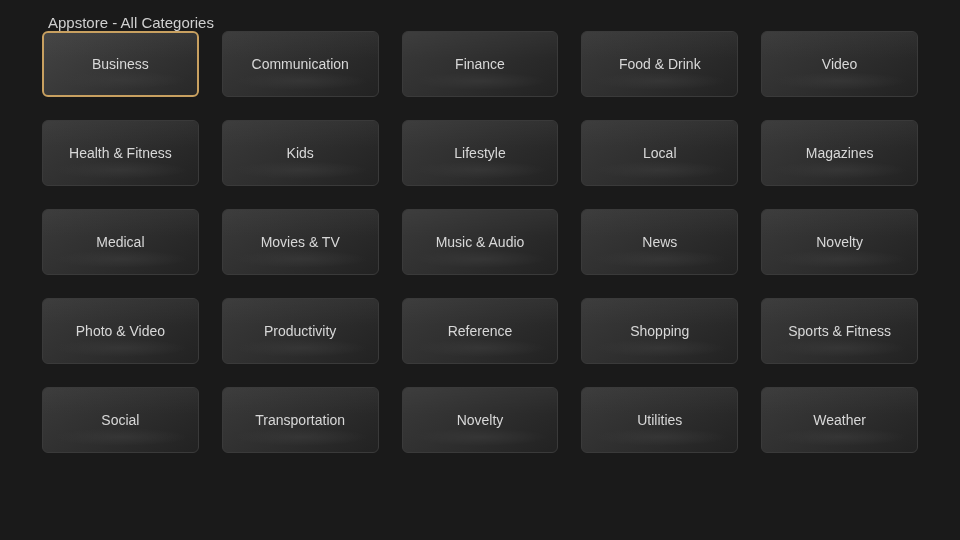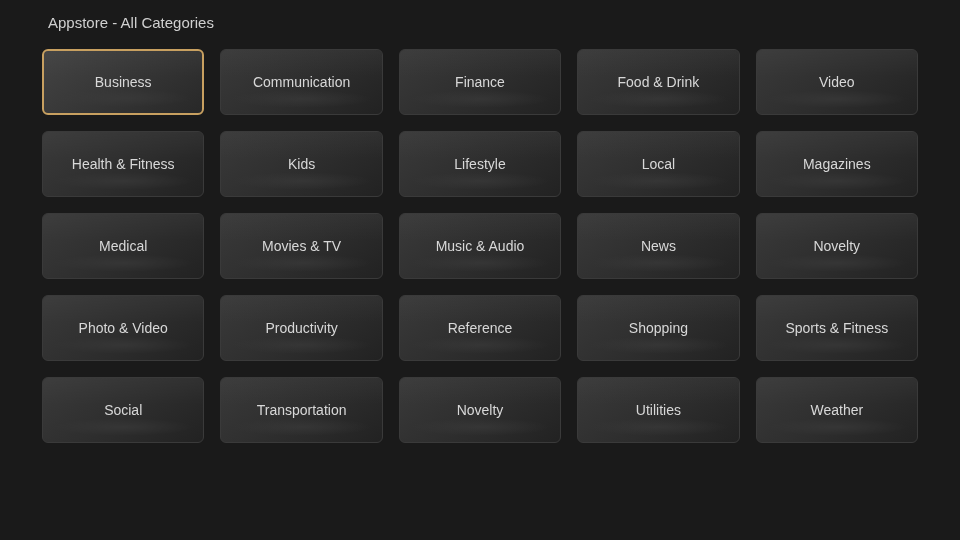--- a/index.html
+++ b/index.html
@@ -11,31 +11,31 @@
     body {
       width: 960px;
       height: 540px;
       background-color: #1a1a1a;
       font-family: 'Arial', sans-serif;
       color: #e0e0e0;
       overflow: hidden;
     }
 
     .page-title {
-      padding: 14px 48px 18px 48px;
+      padding: 14px 48px 0 48px;
       font-size: 15px;
       font-weight: 500;
       color: #d0d0d0;
     }
 
     .grid-container {
       padding: 0 42px;
       display: grid;
       grid-template-columns: repeat(5, 1fr);
-      gap: 16px;
+      gap: 23px;
     }
 
     .category-item {
       background: linear-gradient(145deg, #3a3a3a 0%, #2c2c2c 60%, #222 100%);
       border-radius: 6px;
       height: 66px;
       display: flex;
       align-items: center;
       justify-content: center;
       text-align: center;

